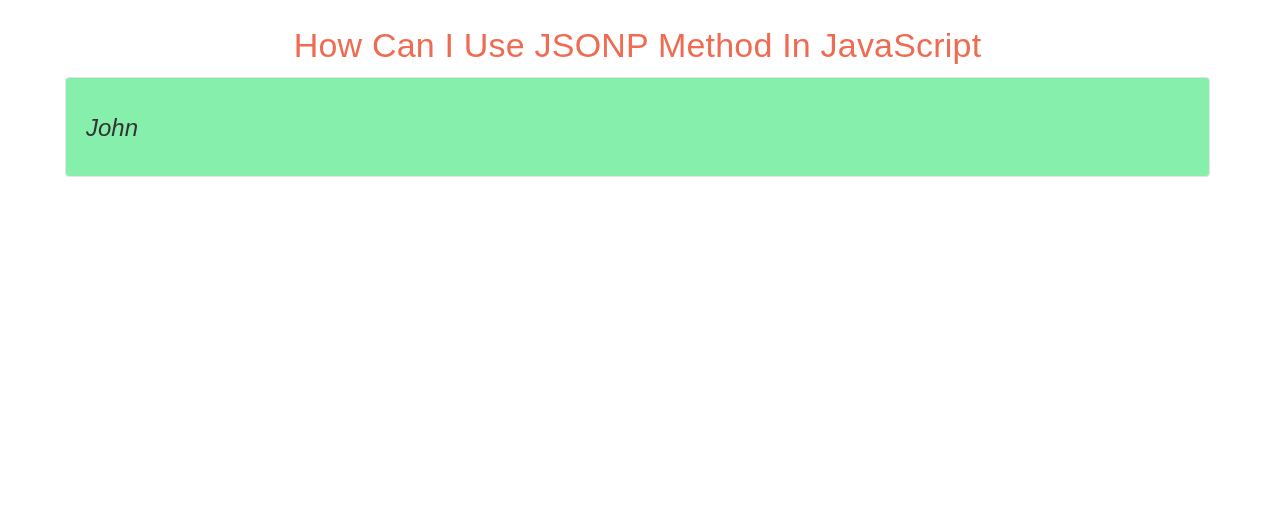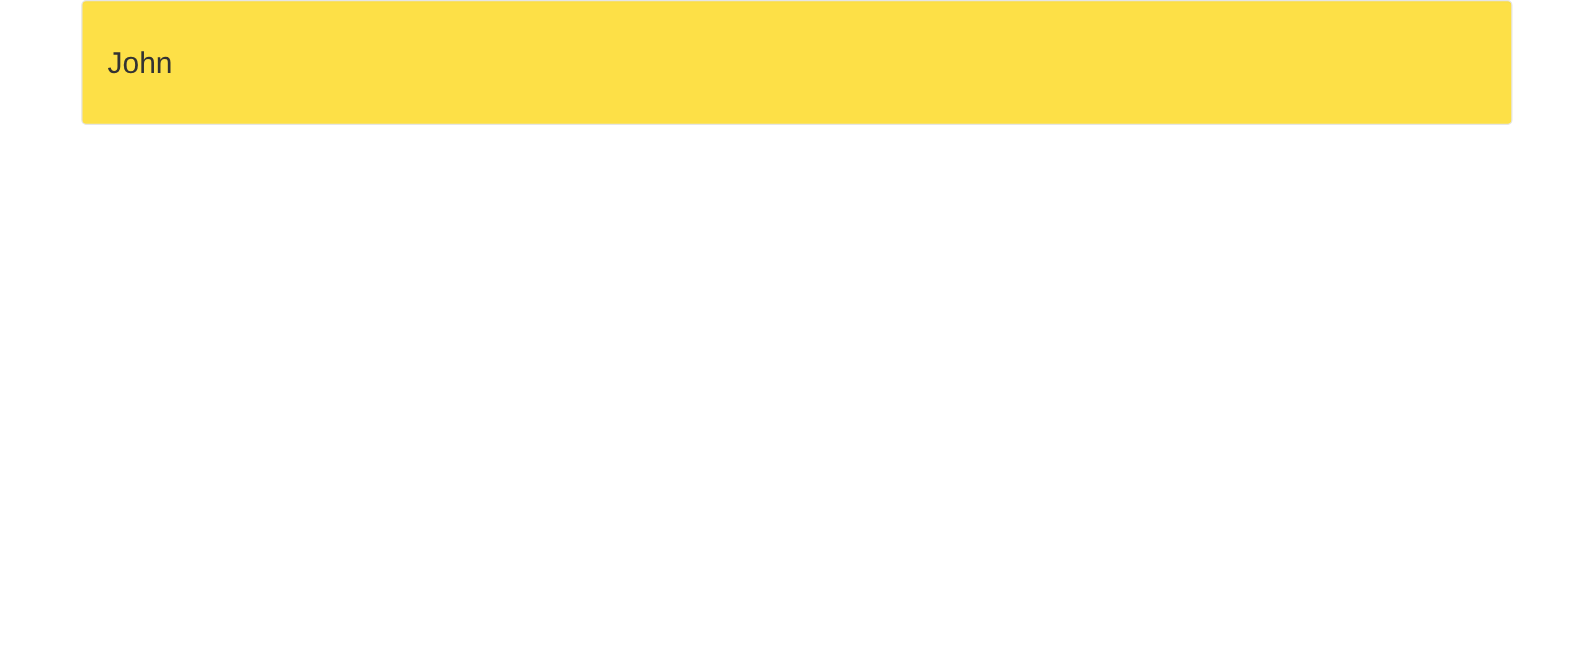--- a/index.html
+++ b/index.html
@@ -20,36 +20,38 @@
     .page-title {
       text-align: center;
       color: #ef6b51;
       font-size: 34px;
       font-weight: 500;
       padding-top: 26px;
       padding-bottom: 12px;
       letter-spacing: 0.2px;
     }
     .well {
-      background-color: #fde047;
+      background-color: #86efac;
       border: 1px solid #e5e5e5;
       border-radius: 4px;
       padding: 19px 20px;
       margin-top: 0;
       min-height: 100px;
       box-shadow: inset 0 1px 1px rgba(0,0,0,0.02);
+      font-style: italic;
     }
     .well-content {
       font-size: 24px;
       color: #333333;
       font-weight: 400;
       line-height: 1.4;
       padding-top: 14px;
     }
   </style>
 </head>
 <body>
 
 <div class="container">
+  <h1 class="page-title">How Can I Use JSONP Method In JavaScript</h1>
   <div class="well">
     <div class="well-content">John</div>
   </div>
 </div>
 
 </body></html>

